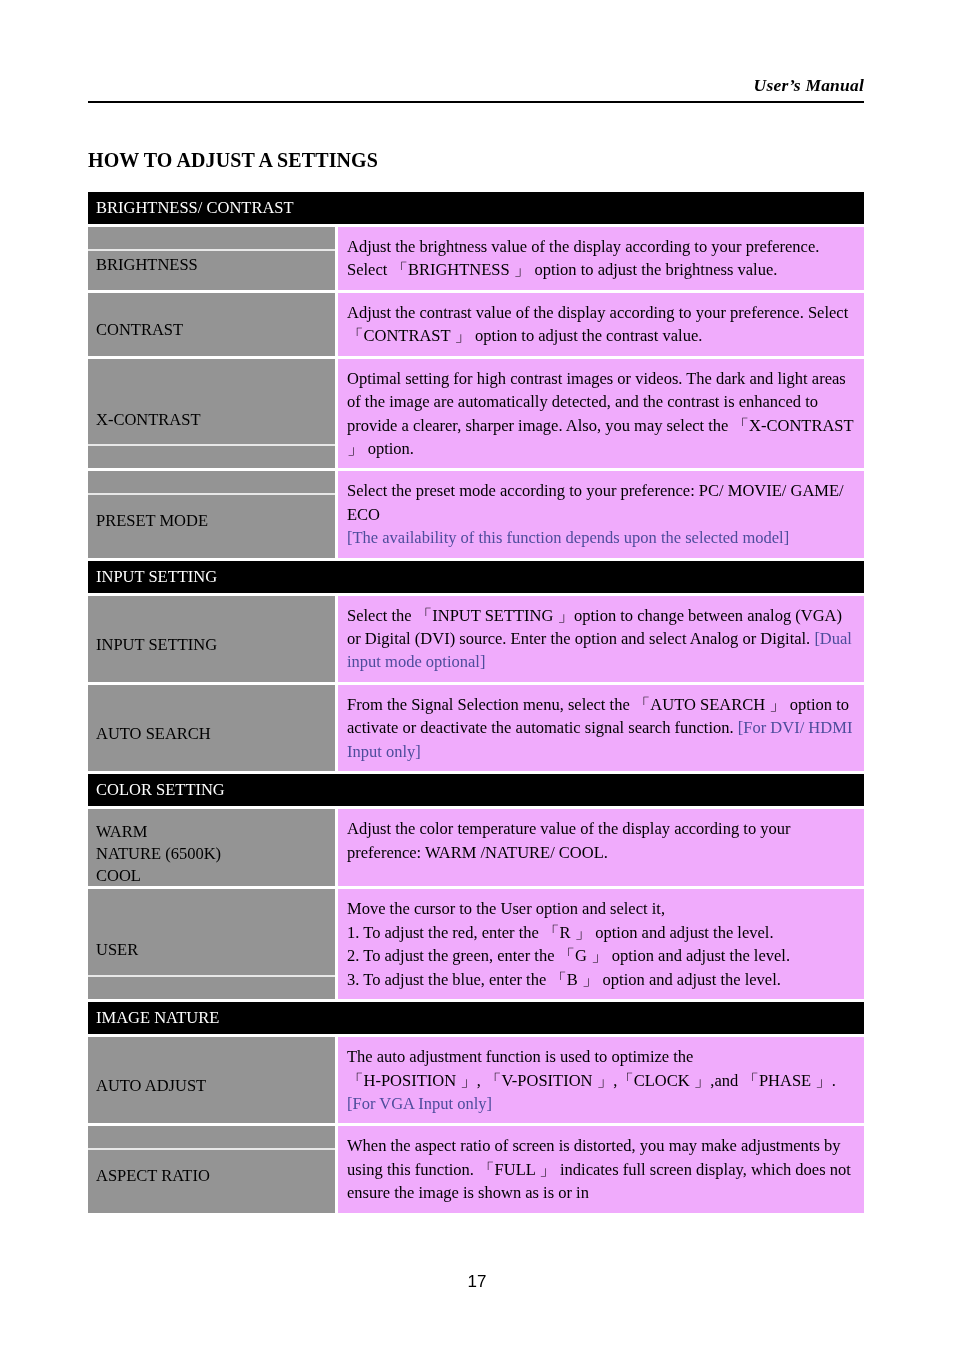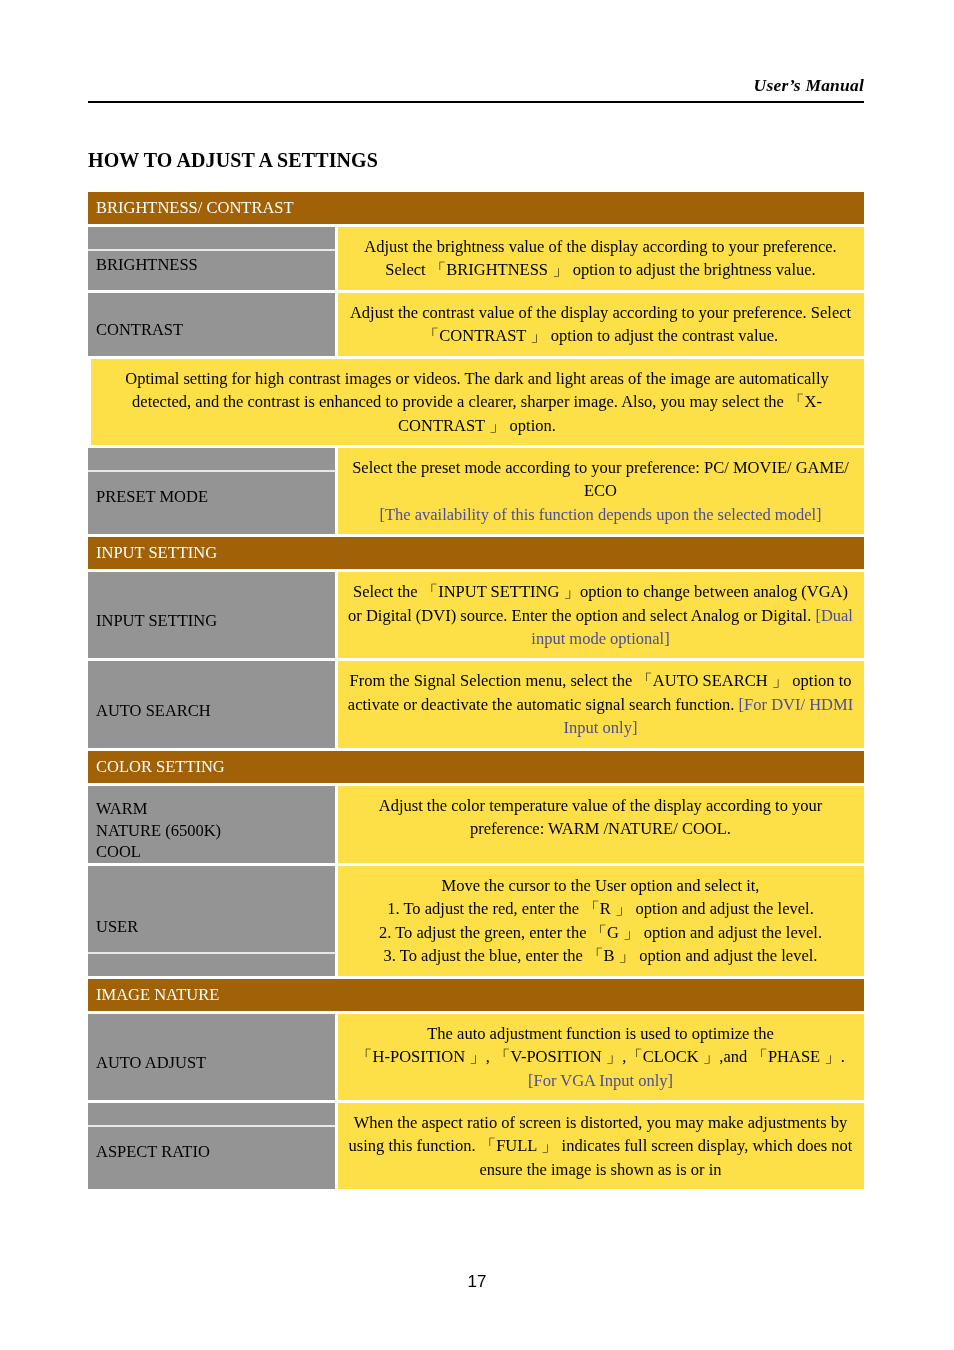--- a/index.html
+++ b/index.html
@@ -50,21 +50,21 @@
 
   
   .settings-table {
     position: absolute;
     left: 88px;
     top: 192px;
     width: 776px;
   }
 
   .section-header {
-    background: #a16207;
+    background: #000000;
     color: #ffffff;
     font-size: 16.5px;
     padding: 6px 8px 6px 8px;
     height: 20px;
     line-height: 20px;
     box-sizing: content-box;
   }
 
   .setting-row {
     display: flex;
@@ -99,27 +99,26 @@
     height: 2px;
     background: #e8e8e8;
     z-index: 1;
   }
   .cell-label.div-top-22 .subdiv    { top: 22px; }
   .cell-label.div-bottom-22 .subdiv { bottom: 22px; }
 
   .cell-desc {
     flex: 1 1 auto;
     margin-left: 3px;
-    background: #fde047;
+    background: #f0abfc;
     color: #000000;
     font-size: 16.5px;
     line-height: 1.42;
     padding: 8px 10px 8px 9px;
     box-sizing: border-box;
-    text-align: center;
   }
   .cell-desc p { margin: 0; }
   .note-blue { color: #4d4d9c; }
 
   
   .page-number {
     position: absolute;
     top: 1272px;
     left: 0;
     width: 954px;
@@ -162,20 +161,24 @@
       </div>
       <div class="setting-row">
         <div class="cell-label">
           <div class="label-text">CONTRAST</div>
         </div>
         <div class="cell-desc">
           <p>Adjust the contrast value of the display according to your preference. Select 「CONTRAST 」 option to adjust the contrast value.</p>
         </div>
       </div>
       <div class="setting-row">
+        <div class="cell-label div-bottom-22">
+          <div class="subdiv"></div>
+          <div class="label-text">X-CONTRAST</div>
+        </div>
         <div class="cell-desc">
           <p>Optimal setting for high contrast images or videos. The dark and light areas of the image are automatically detected, and the contrast is enhanced to provide a clearer, sharper image. Also, you may select the 「X-CONTRAST 」 option.</p>
         </div>
       </div>
       <div class="setting-row">
         <div class="cell-label div-top-22">
           <div class="subdiv"></div>
           <div class="label-text">PRESET MODE</div>
         </div>
         <div class="cell-desc">

